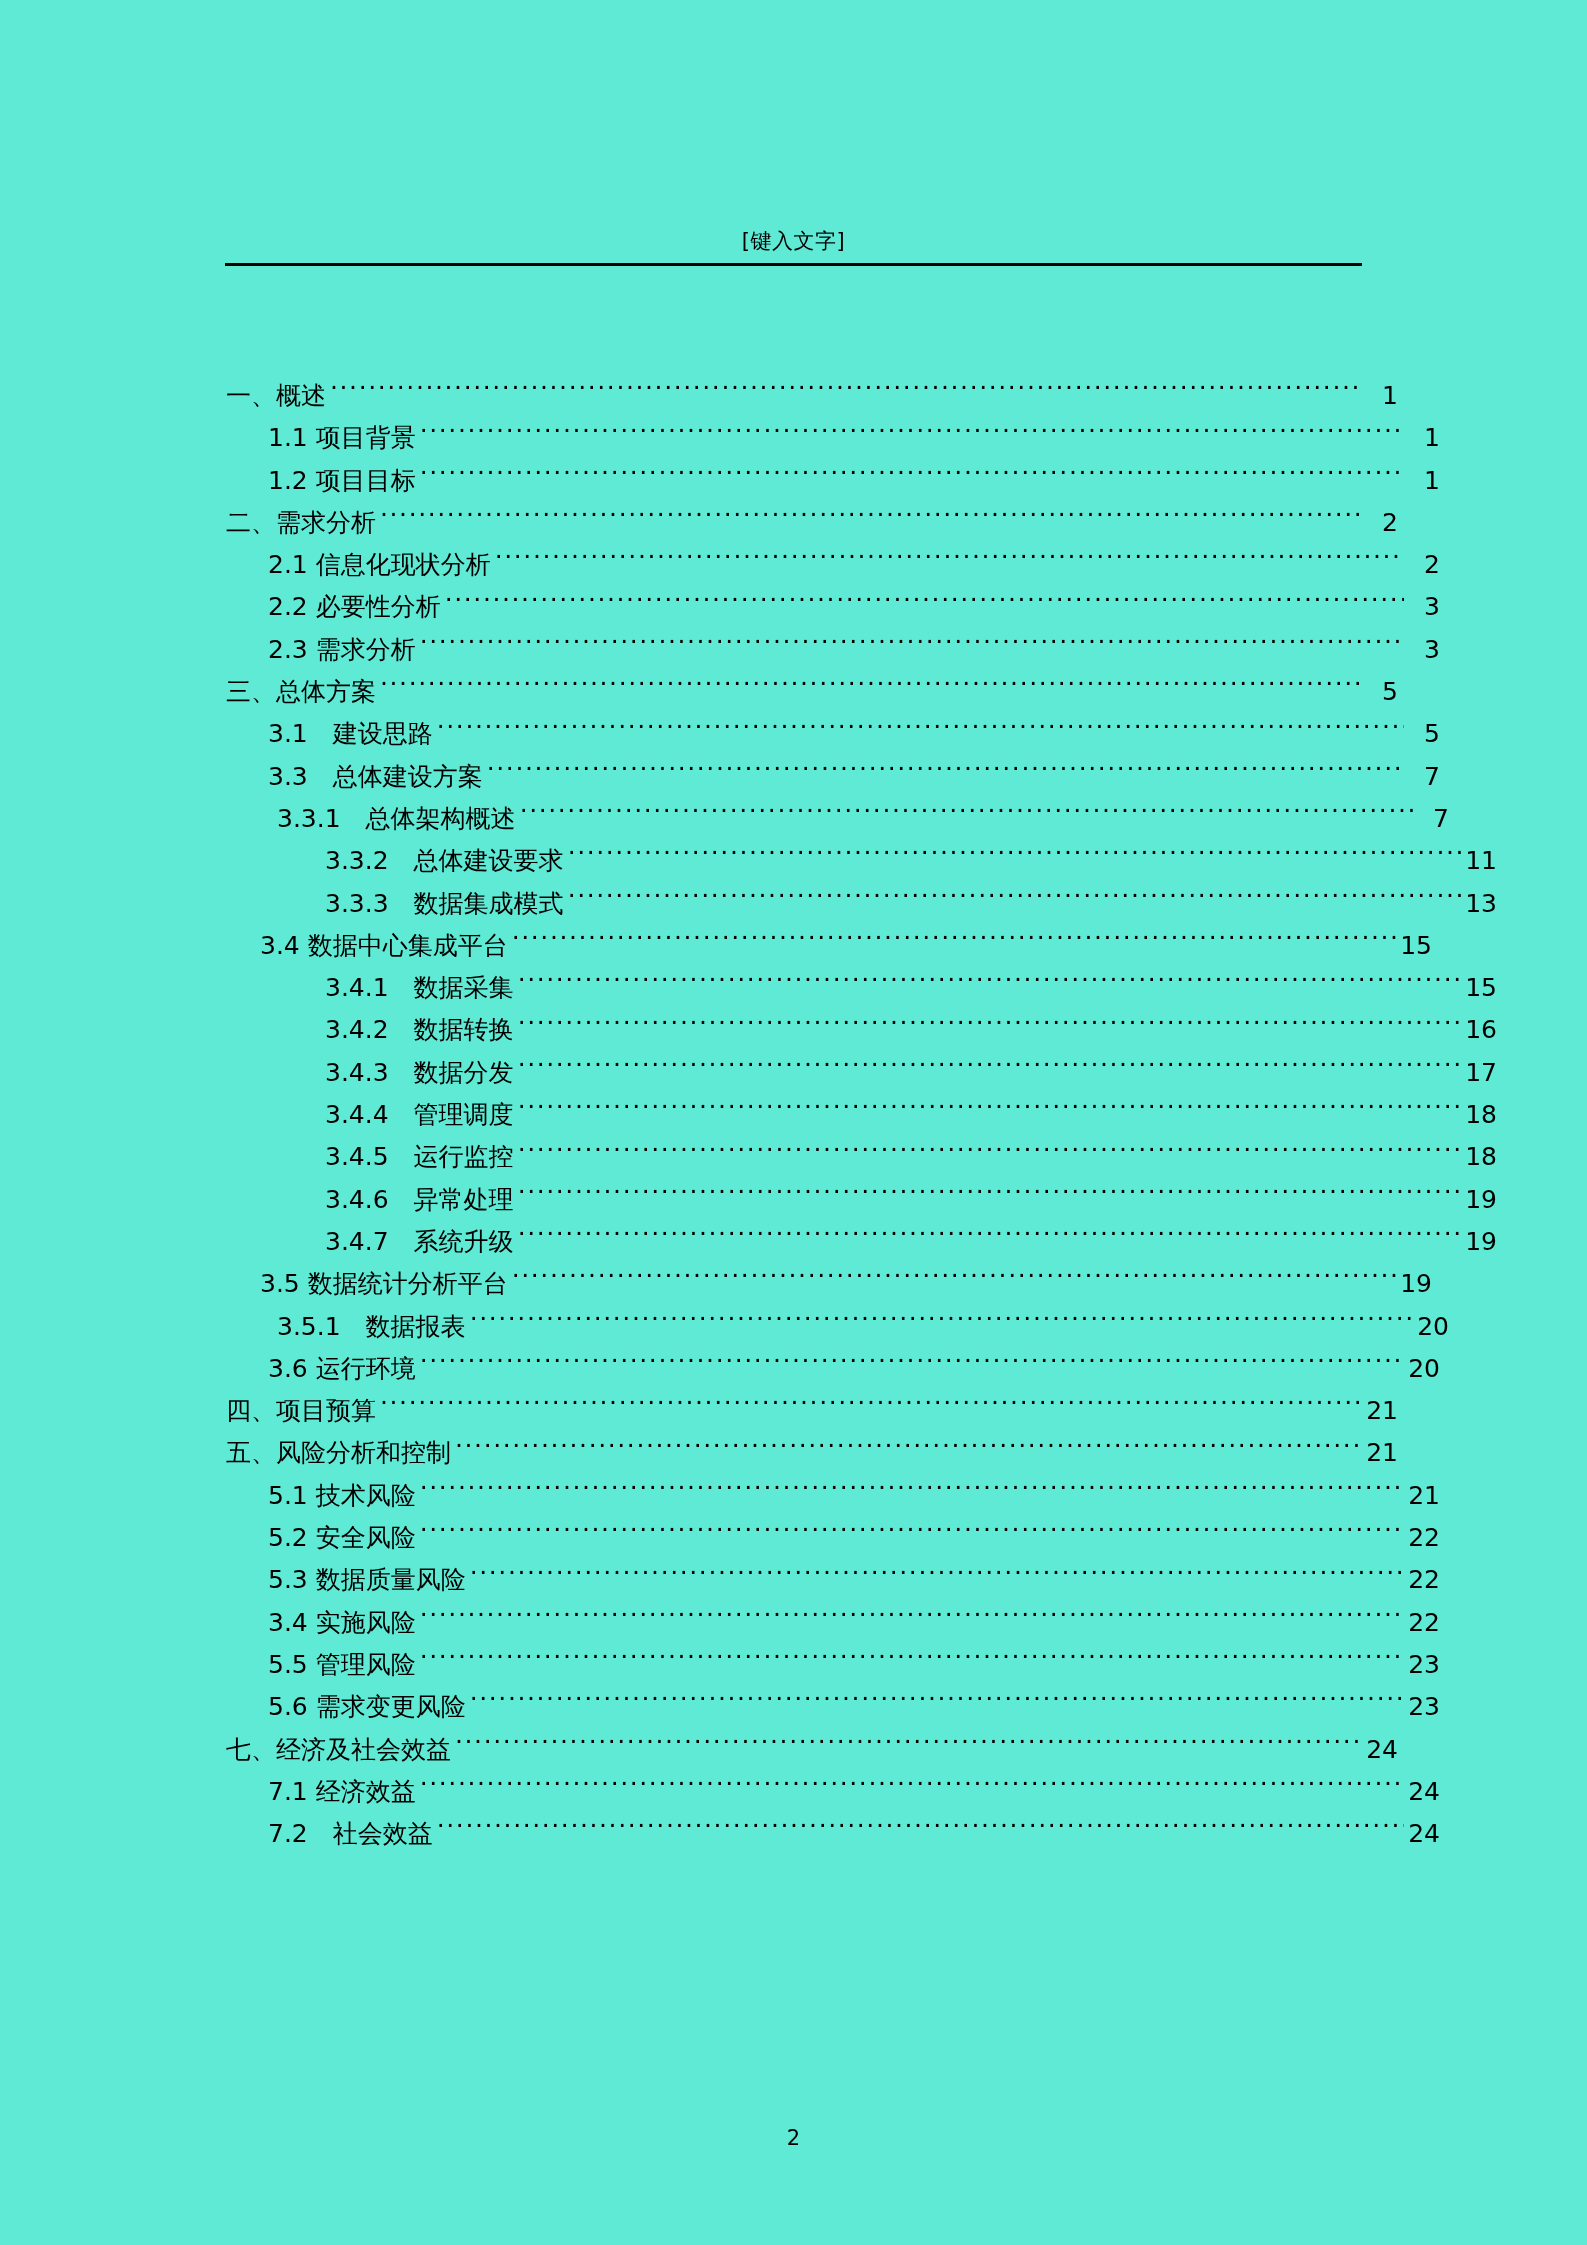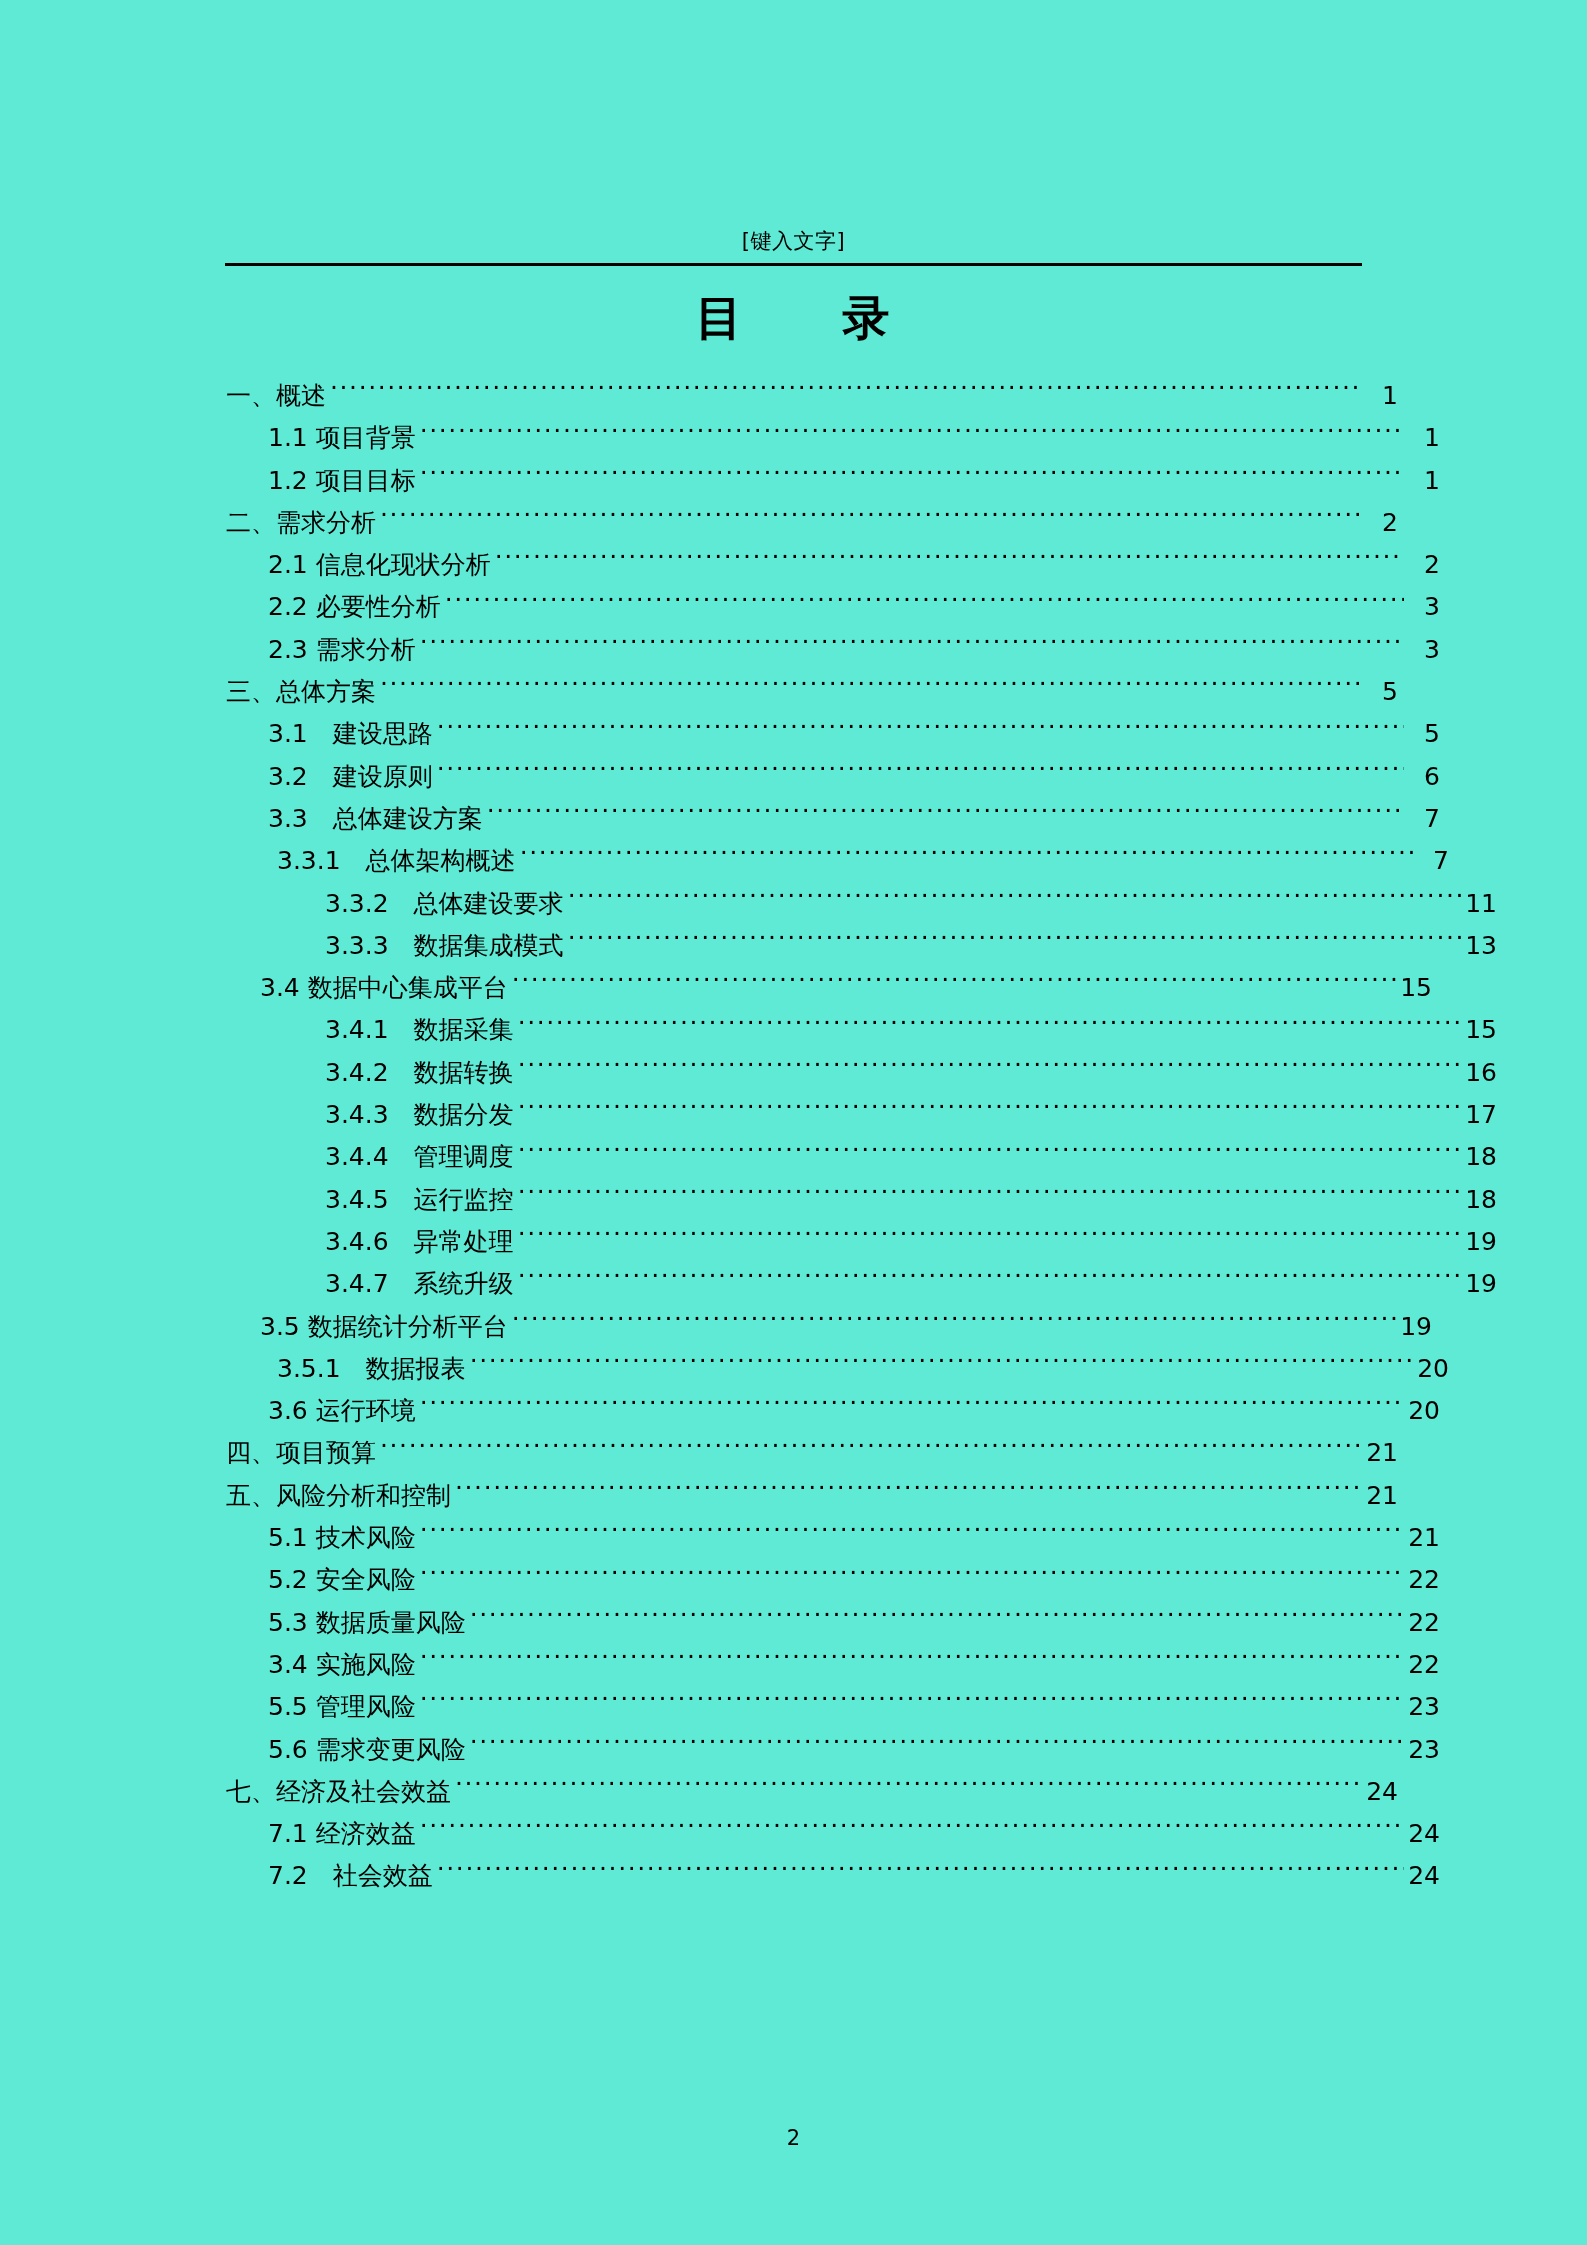--- a/index.html
+++ b/index.html
@@ -121,21 +121,20 @@
 </head>
 <body>
 
 <div class="page">
 
   <div class="header">
     <span class="header-text">[键入文字]</span>
   </div>
   <div class="header-rule"></div>
 
-  <div class="doc-title">目　　录</div>
 
   <div class="toc" id="toc-list">
       <div class="toc-entry lvl-1">
         <span class="toc-label">一、概述</span>
         <span class="toc-leader"></span>
         <span class="toc-page">1</span>
       </div>
       <div class="toc-entry lvl-2">
         <span class="toc-label">1.1 项目背景</span>
         <span class="toc-leader"></span>
@@ -168,25 +167,20 @@
       </div>
       <div class="toc-entry lvl-1">
         <span class="toc-label">三、总体方案</span>
         <span class="toc-leader"></span>
         <span class="toc-page">5</span>
       </div>
       <div class="toc-entry lvl-2">
         <span class="toc-label">3.1　建设思路</span>
         <span class="toc-leader"></span>
         <span class="toc-page">5</span>
-      </div>
-      <div class="toc-entry lvl-2">
-        <span class="toc-label">3.2　建设原则</span>
-        <span class="toc-leader"></span>
-        <span class="toc-page">6</span>
       </div>
       <div class="toc-entry lvl-2">
         <span class="toc-label">3.3　总体建设方案</span>
         <span class="toc-leader"></span>
         <span class="toc-page">7</span>
       </div>
       <div class="toc-entry lvl-3 lvl-3b">
         <span class="toc-label">3.3.1　总体架构概述</span>
         <span class="toc-leader"></span>
         <span class="toc-page">7</span>

